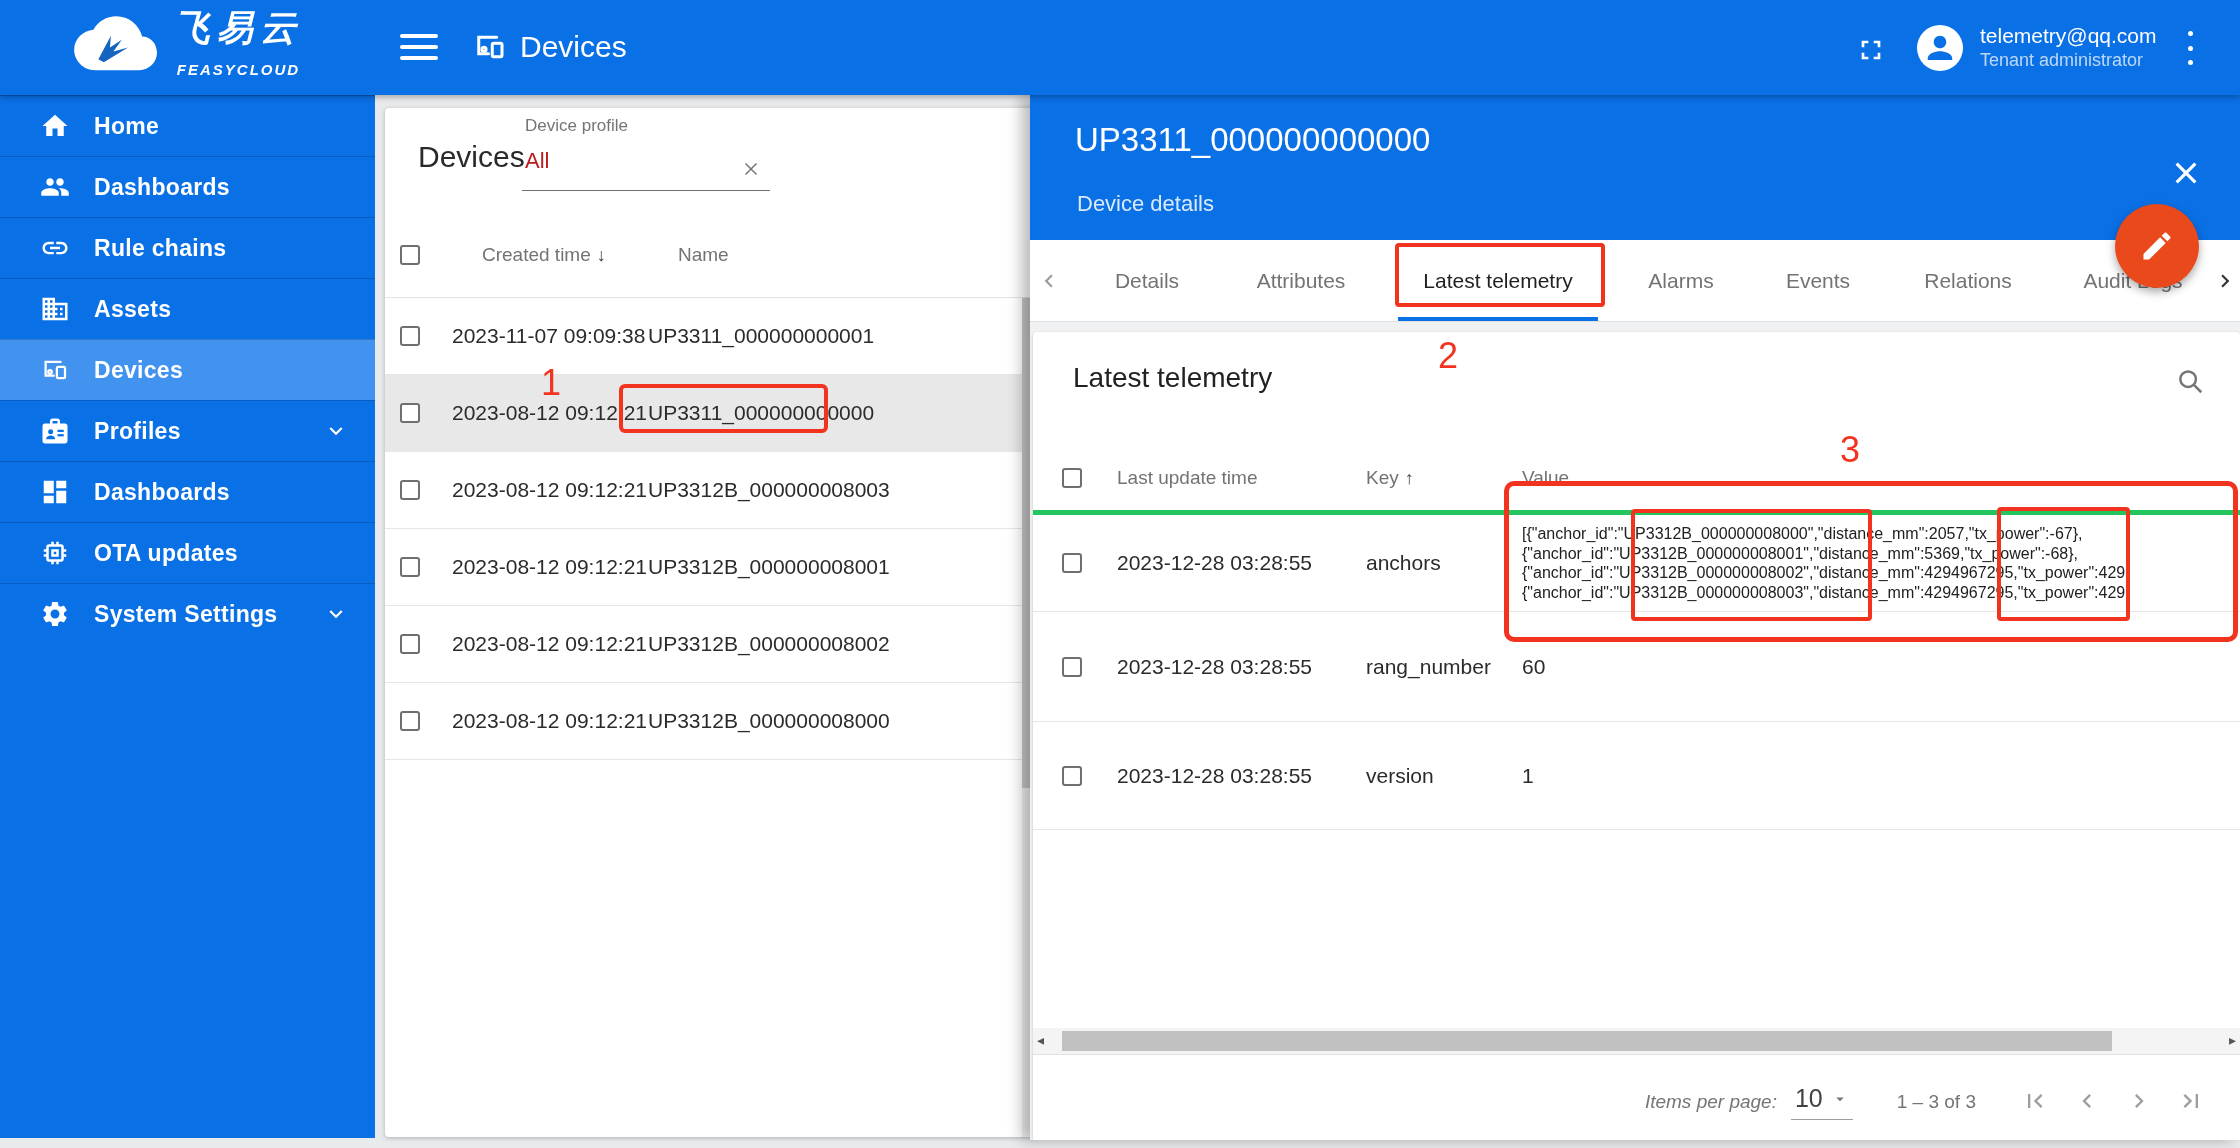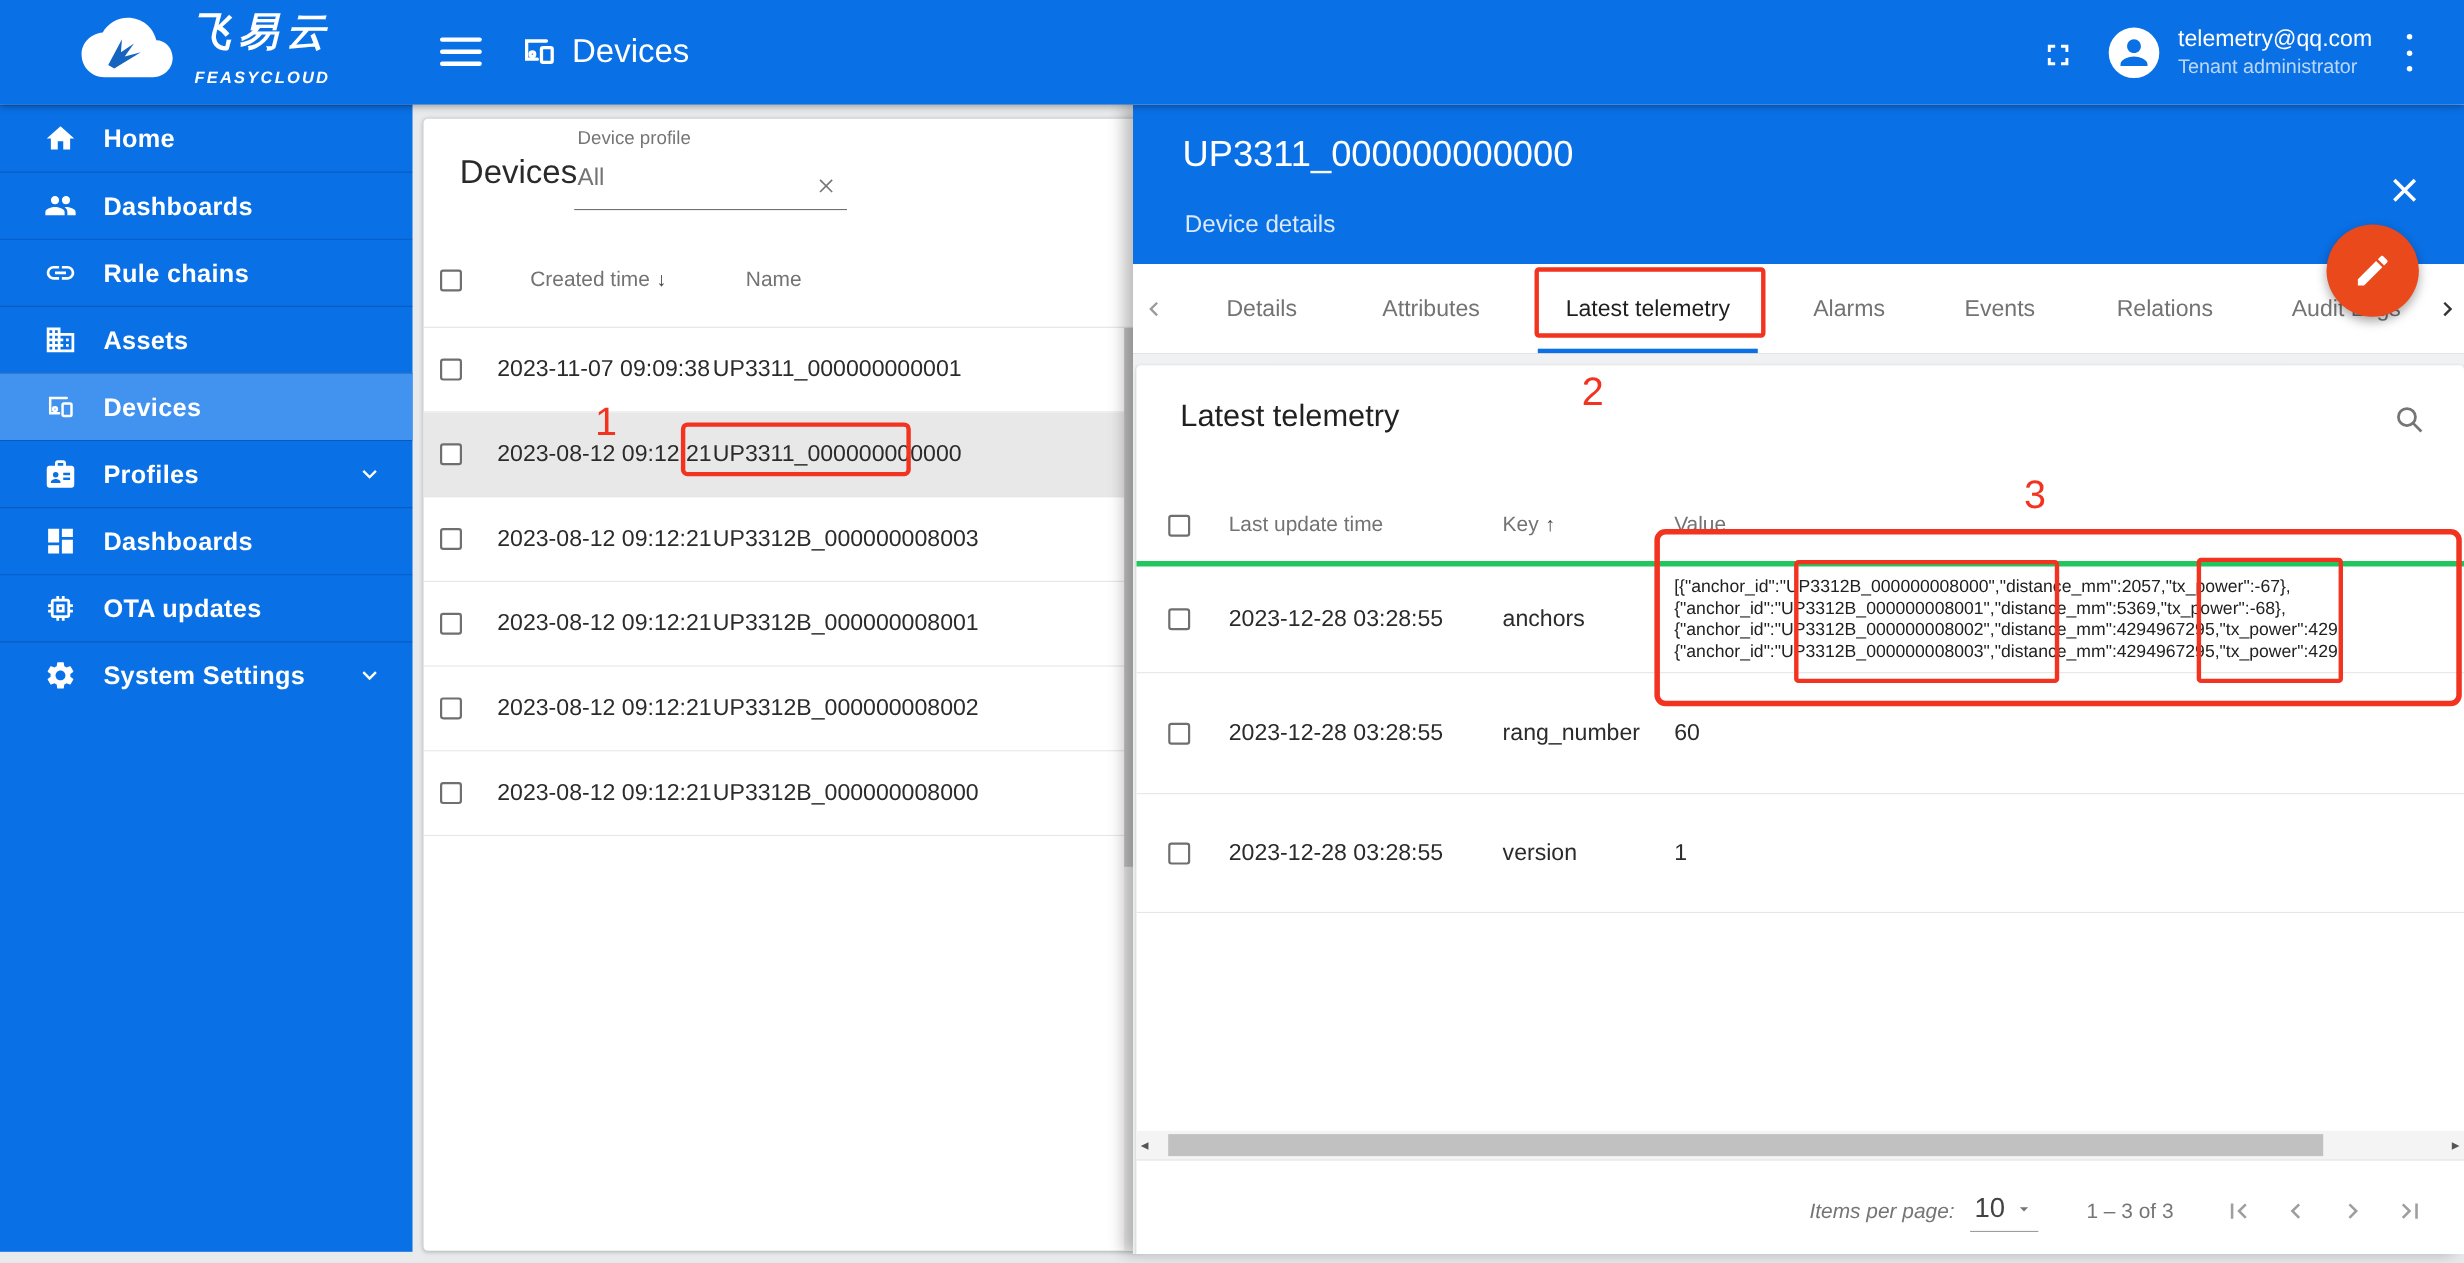--- a/index.html
+++ b/index.html
@@ -36,21 +36,21 @@
   .sicon{width:30px; height:30px; flex:0 0 30px; color:#fff;}
   .sicon svg{width:100%; height:100%;}
   .slabel{font-size:23px; font-weight:700; letter-spacing:.3px;}
   .schev{margin-left:auto; margin-right:26px; width:26px; height:26px; color:#fff;}
 
   
   .list-card{position:absolute; left:385px; top:108px; width:655px; height:1029px; background:#fff;
              border-radius:4px; box-shadow:0 1px 4px rgba(0,0,0,.25); z-index:10; overflow:hidden;}
   .list-title{position:absolute; left:33px; top:32px; font-size:30px; font-weight:400; color:#2a2a2a;}
   .filter-label{position:absolute; left:140px; top:8px; font-size:17px; color:#757575;}
-  .filter-value{position:absolute; left:140px; top:40px; font-size:22px; color:#737373;}
+  .filter-value{position:absolute; left:140px; top:40px; font-size:22px; color:#b91c1c;}
   .filter-clear{position:absolute; left:355px; top:50px; width:22px; height:22px; color:#757575; background:none; border:none; cursor:pointer;}
   .filter-underline{position:absolute; left:137px; top:82px; width:248px; border-bottom:1.5px solid #707070;}
   .lheader{position:absolute; left:0; top:104px; width:100%; height:86px; display:flex; align-items:center; border-bottom:1px solid #e3e3e3;}
   .lheader .hcol{font-size:19px; color:#737373;margin-left:30px;}
   .cbx{width:20px; height:20px; border:2.5px solid #6f6f6f; border-radius:3px; background:#fff; cursor:pointer; flex:0 0 20px;}
   .lrows{position:absolute; left:0; top:190px; width:100%;}
   .lrow{display:flex; align-items:center; height:77px; border-bottom:1px solid #e6e6e6; cursor:pointer;}
   .lrow.selected{background:#e8e8e8;}
   .lrow .cell{font-size:21px; color:#2b2b2b;}
   .col-cb{margin-left:15px;}

